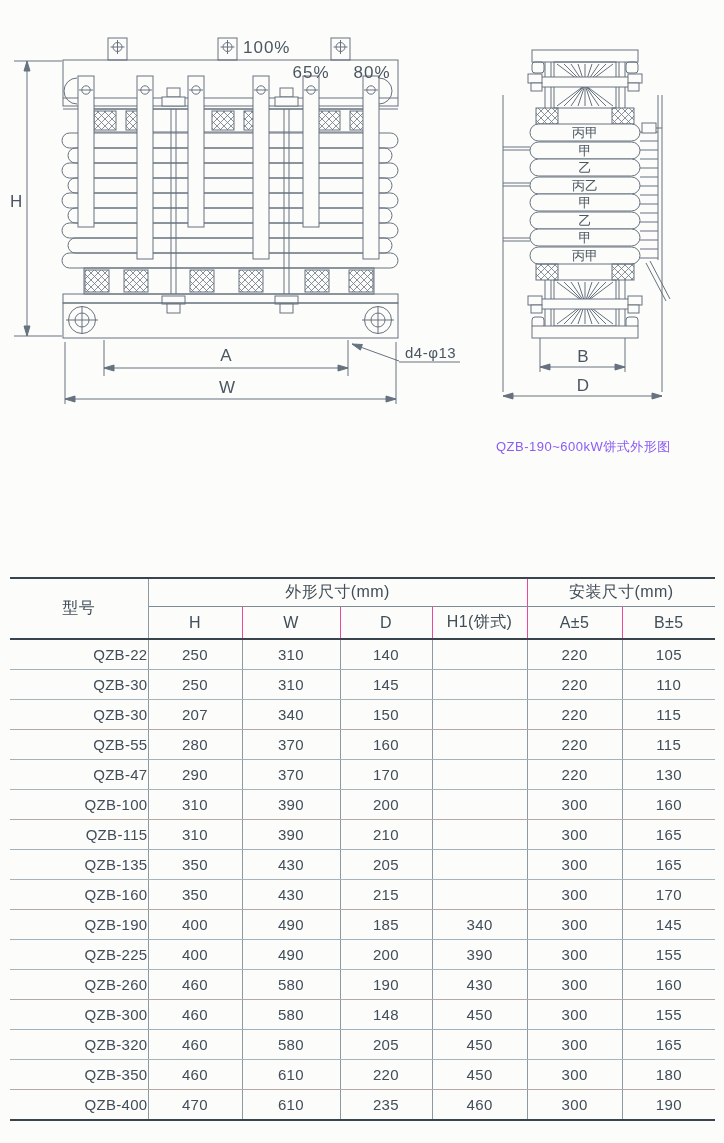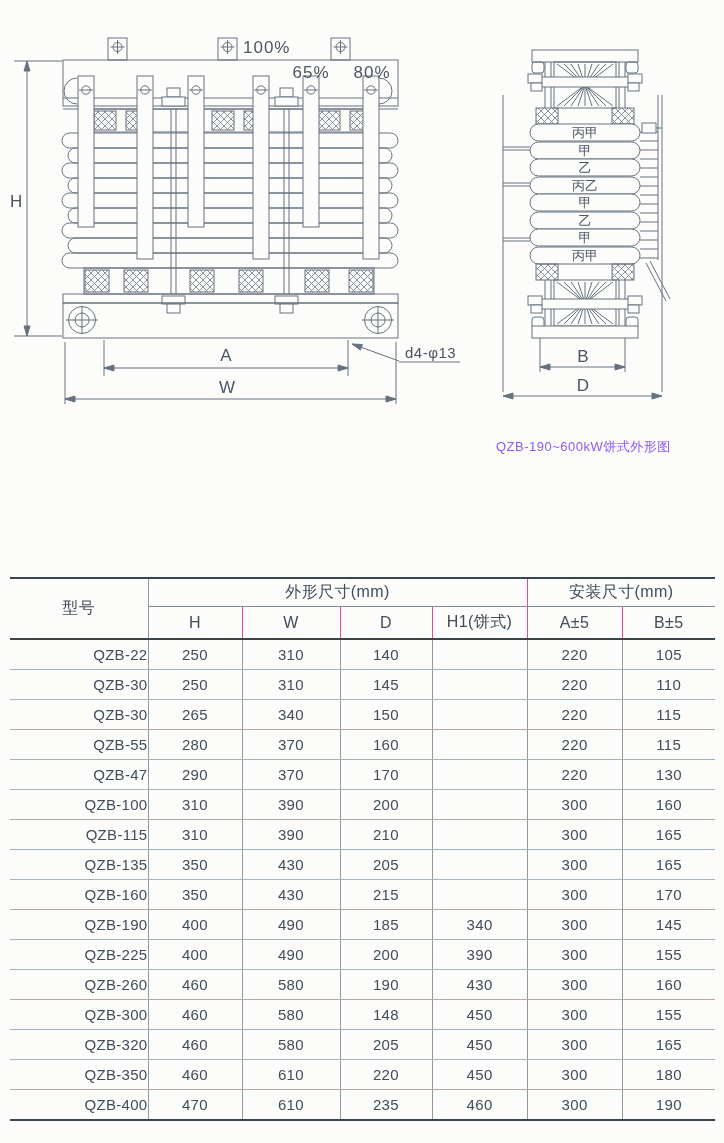--- a/index.html
+++ b/index.html
@@ -376,21 +376,21 @@
         <td class="model-cell">QZB-30</td>
         <td>250</td>
         <td>310</td>
         <td>145</td>
         <td></td>
         <td>220</td>
         <td>110</td>
       </tr>
       <tr>
         <td class="model-cell">QZB-30</td>
-        <td>265</td>
+        <td>207</td>
         <td>340</td>
         <td>150</td>
         <td></td>
         <td>220</td>
         <td>115</td>
       </tr>
       <tr>
         <td class="model-cell">QZB-55</td>
         <td>280</td>
         <td>370</td>

